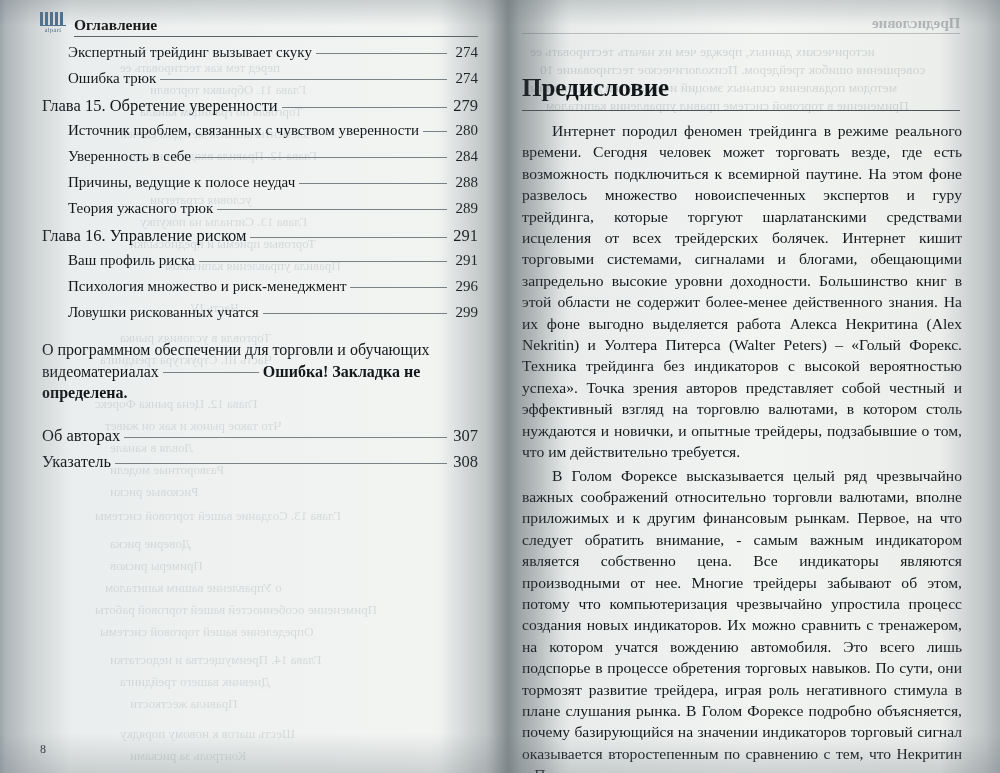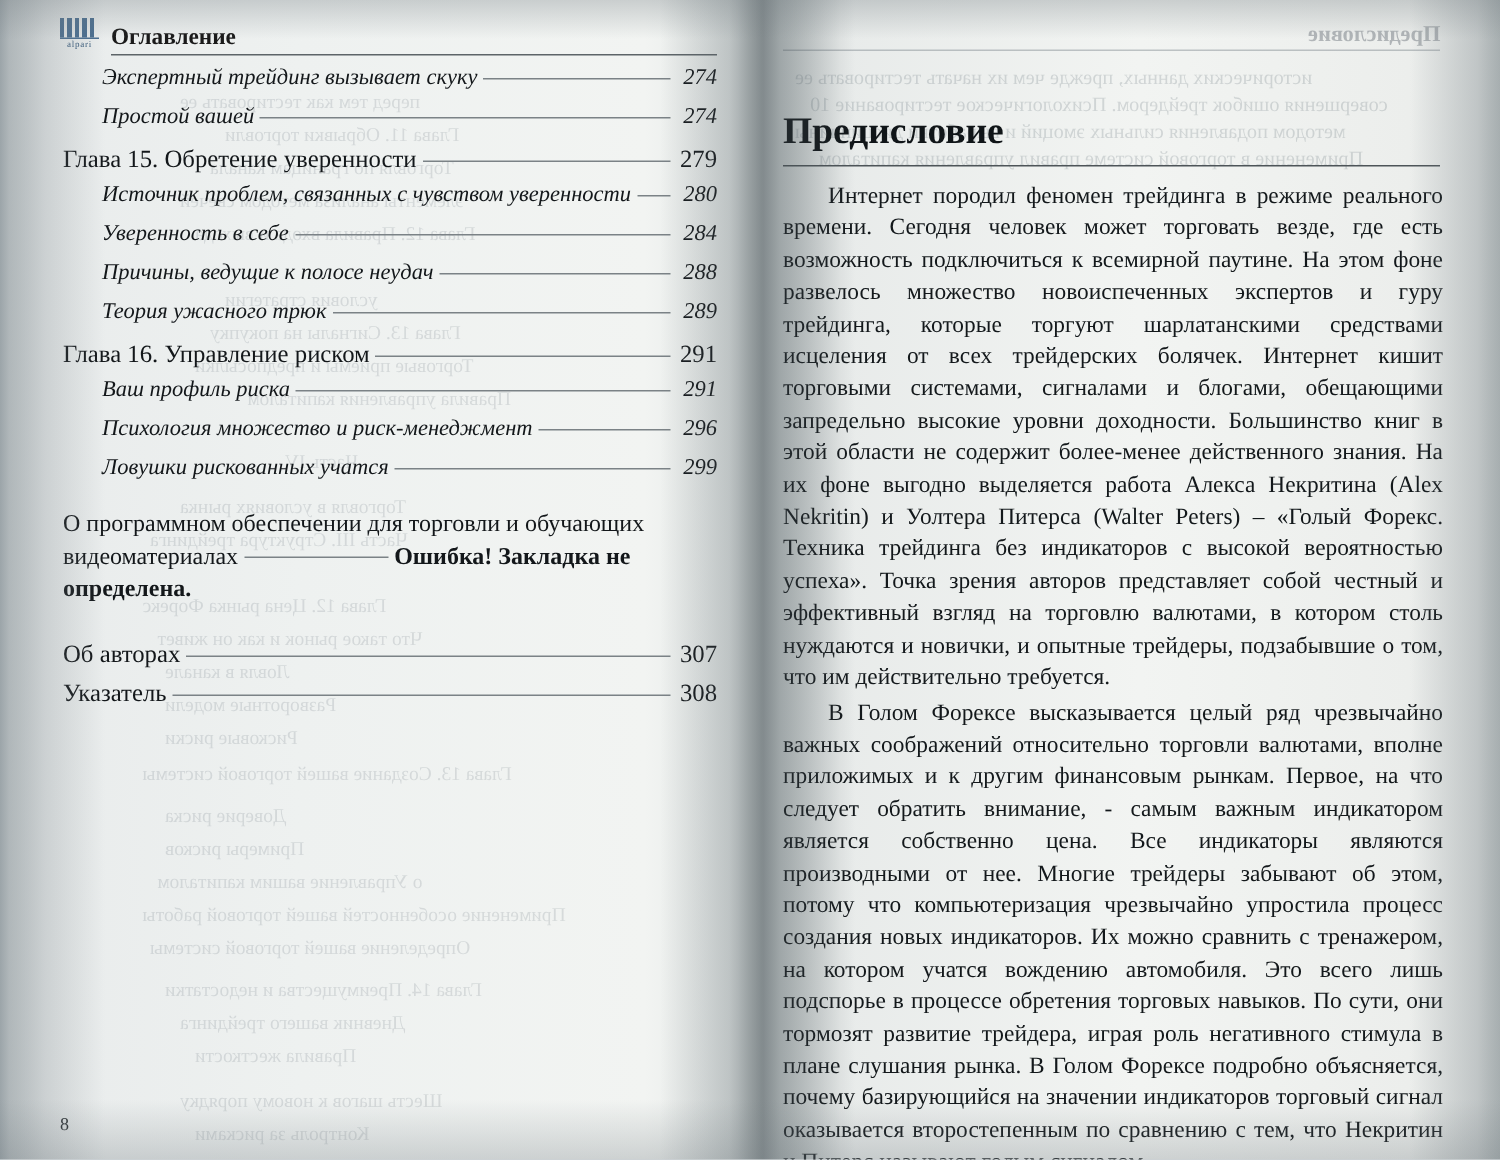--- a/index.html
+++ b/index.html
@@ -122,21 +122,21 @@
   }
   .toc-row .pg {
     white-space: nowrap;
     color: #13171a;
     text-align: right;
     min-width: 28px;
   }
   .lvl1 .lbl { font-size: 16.5px; }
   .lvl1 .pg  { font-size: 16.5px; }
   .lvl1 { padding-left: 0px; }
-  .lvl2 { padding-left: 26px; font-style: italic; }
+  .lvl2 { padding-left: 26px; }
   .lvl2 .lbl { font-size: 15px; }
   .lvl2 .pg  { font-size: 15px; }
 
   .toc-block {
     position: relative;
     margin-top: 10px;
     width: 436px;
     font-size: 16px;
     line-height: 1.35;
     color: #13171a;
@@ -280,21 +280,21 @@
 
     <div class="toc">
 
       <div class="toc-list">
         <div class="toc-row lvl2">
           <span class="lbl">Экспертный трейдинг вызывает скуку</span>
           <span class="dots"></span>
           <span class="pg">274</span>
         </div>
         <div class="toc-row lvl2">
-          <span class="lbl">Простой вашей</span>
+          <span class="lbl">Ошибка трюк</span>
           <span class="dots"></span>
           <span class="pg">274</span>
         </div>
         <div class="toc-row lvl1">
           <span class="lbl">Глава 15. Обретение уверенности</span>
           <span class="dots"></span>
           <span class="pg">279</span>
         </div>
         <div class="toc-row lvl2">
           <span class="lbl">Источник проблем, связанных с чувством уверенности</span>

